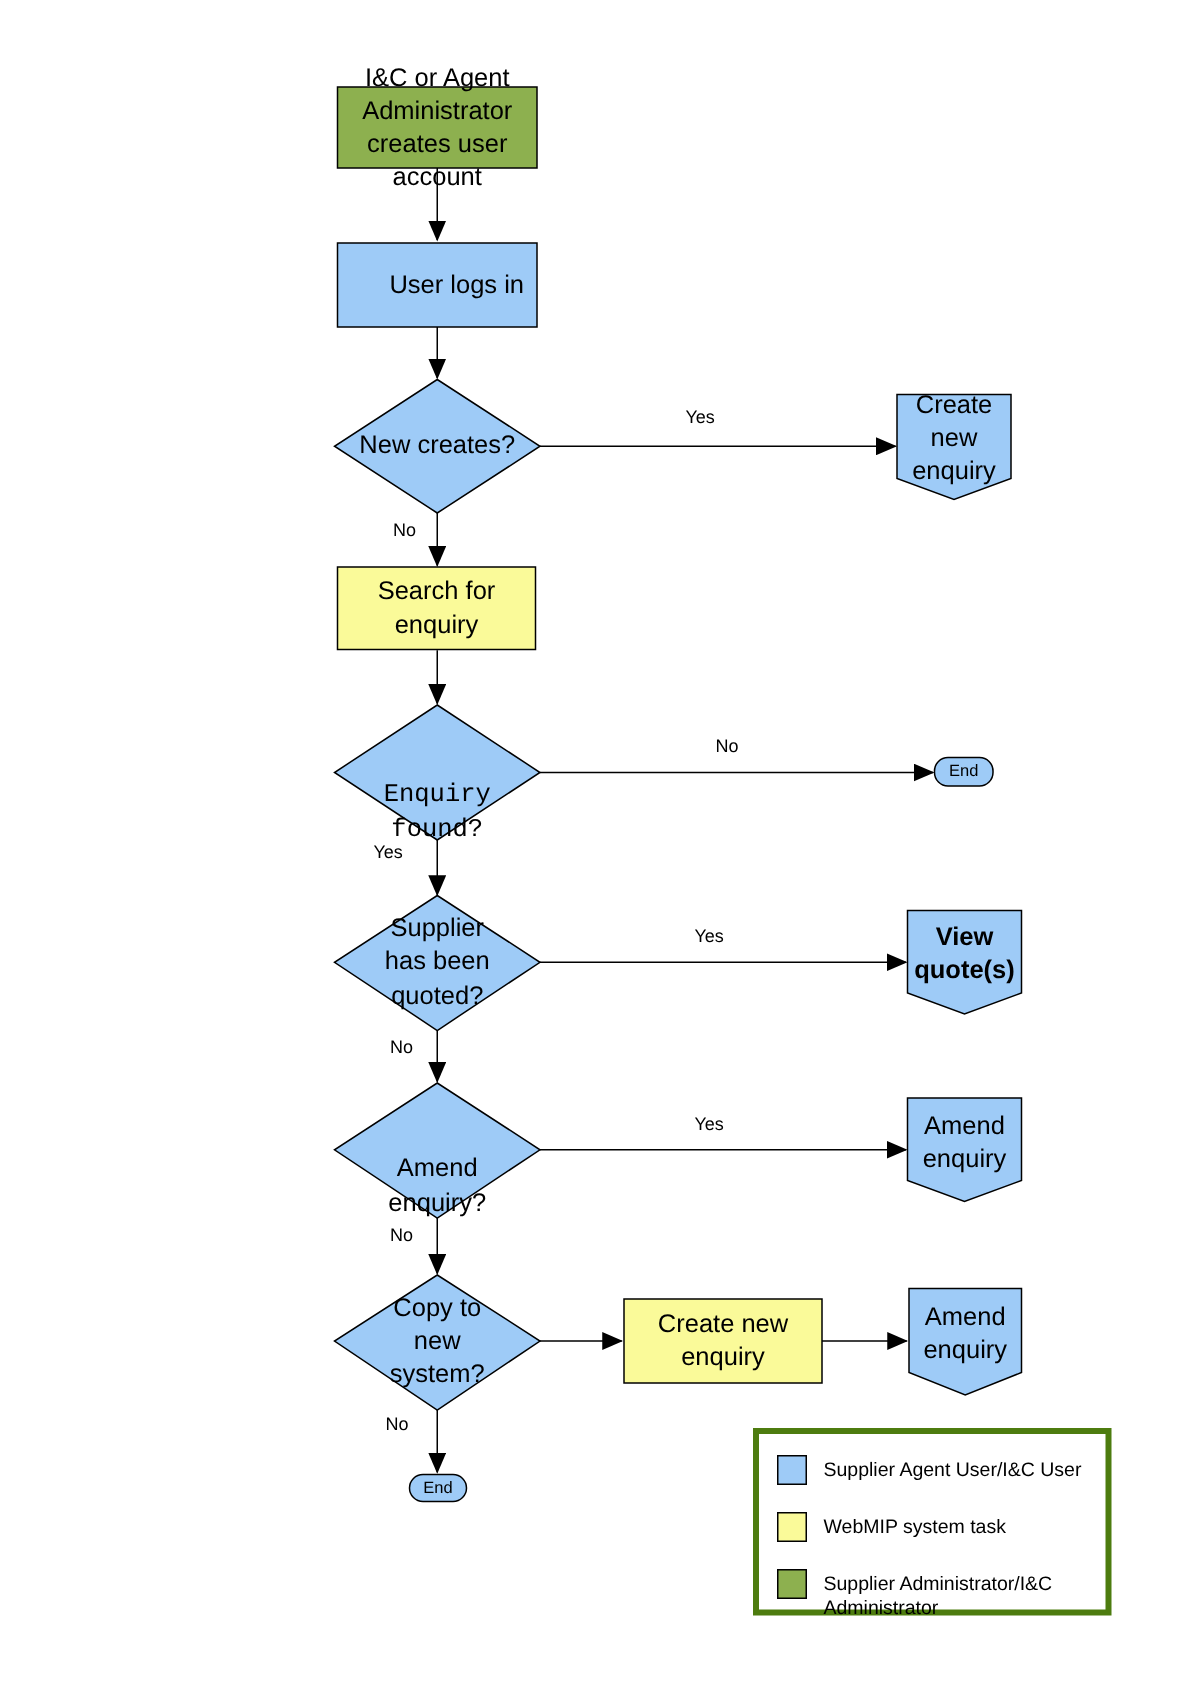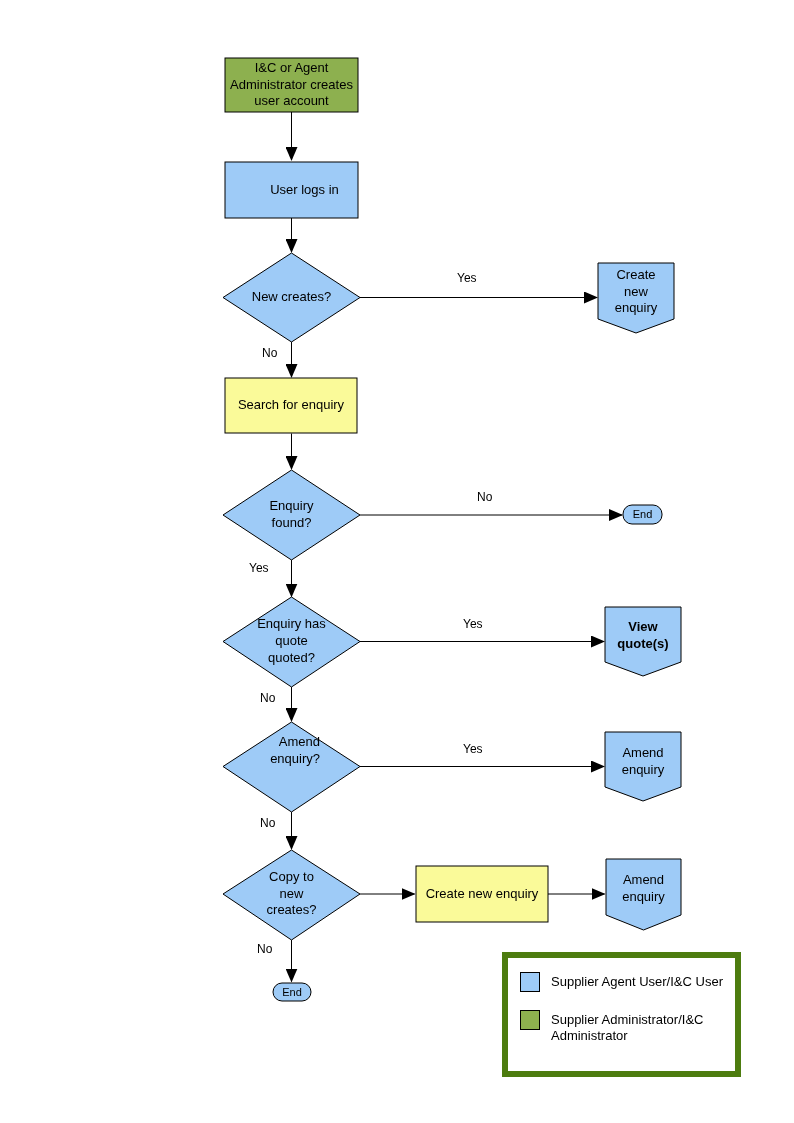--- a/index.html
+++ b/index.html
@@ -3,29 +3,29 @@
 <meta charset="utf-8">
 <style>
   html,body { margin:0; padding:0; background:#fff; }
   .stage {
     position:relative; width:794px; height:1123px; background:#ffffff;
     font-family:"Liberation Sans", sans-serif; color:#000; overflow:hidden;
   }
   svg.layer { position:absolute; left:0; top:0; width:794px; height:1123px; }
   .shape-label {
     position:absolute; display:flex; align-items:center; justify-content:center;
-    text-align:center; font-size:13px; line-height:1.3; color:#000; pointer-events:none;
+    text-align:center; font-size:17px; line-height:1.3; color:#000; pointer-events:none;
   }
   .edge-label {
     position:absolute; font-size:12px; line-height:1; color:#000; pointer-events:none;
   }
   .terminator-label { font-size:11px; }
   .legend {
     position:absolute; left:502px; top:952px; width:239px; height:125px;
-    border:6px solid #4d7c0f; background:#fff; box-sizing:border-box; padding:14px 0 0 12px;
+    border:4px solid #4d7c0f; background:#fff; box-sizing:border-box; padding:14px 0 0 12px;
   }
   .legend-row { display:flex; align-items:flex-start; margin-bottom:18px; }
   .legend-swatch { width:18px; height:18px; border:1px solid #000; margin-right:11px; flex:0 0 auto; }
   .legend-label { font-size:13px; line-height:1.2; padding-top:2px; width:185px; }
 </style>
 </head>
 <body>
 
 <div class="stage">
 
@@ -67,46 +67,50 @@
     <polygon points="291.5,850 360,894 291.5,940 223,894" stroke="#000" fill="#9ECBF7"></polygon>
     <rect x="416" y="866" width="132" height="56" stroke="#000" fill="#FAFA99"></rect>
     <polygon points="606,859 681,859 681,915 643.5,930 606,915" stroke="#000" fill="#9ECBF7"></polygon>
     <rect x="273" y="983" width="38" height="18" rx="9" ry="9" stroke="#000" fill="#9ECBF7"></rect>
   </svg>
 
   <div class="shape-label" style="left:227px; top:60px; width:129px; height:50px;">I&amp;C or Agent Administrator creates user account</div>
   <div class="shape-label" style="left:225px; top:162px; width:133px; height:56px;padding-left:13px;">User logs in</div>
   <div class="shape-label" style="left:226px; top:283px; width:131px; height:29px;">New creates?</div>
   <div class="shape-label" style="left:606px; top:271px; width:60px; height:42px;">Create new enquiry</div>
-  <div class="shape-label" style="left:225px; top:378px; width:132px; height:55px;text-align:right;">Search for enquiry</div>
-  <div class="shape-label" style="left:261px; top:492px; width:61px; height:45px;">Enquiry found?</div>
+  <div class="shape-label" style="left:225px; top:378px; width:132px; height:55px;">Search for enquiry</div>
+  <div class="shape-label" style="left:261px; top:520px; width:61px; height:45px;font-family:Liberation Mono, monospace;">Enquiry found?</div>
   <div class="shape-label terminator-label" style="left:623px; top:505px; width:39px; height:19px;">End</div>
-  <div class="shape-label" style="left:255px; top:619px; width:73px; height:45px;">Enquiry has quote quoted?</div>
+  <div class="shape-label" style="left:255px; top:619px; width:73px; height:45px;">Supplier has been quoted?</div>
   <div class="shape-label" style="left:607px; top:616px; width:72px; height:40px;font-weight:bold;">View quote(s)</div>
-  <div class="shape-label" style="left:263px; top:728px; width:57px; height:45px;text-align:right;">Amend enquiry?</div>
+  <div class="shape-label" style="left:263px; top:768px; width:57px; height:45px;">Amend enquiry?</div>
   <div class="shape-label" style="left:605px; top:742px; width:76px; height:40px;">Amend enquiry</div>
-  <div class="shape-label" style="left:258px; top:872px; width:67px; height:44px;">Copy to new creates?</div>
+  <div class="shape-label" style="left:258px; top:872px; width:67px; height:44px;">Copy to new system?</div>
   <div class="shape-label" style="left:416px; top:866px; width:132px; height:56px;">Create new enquiry</div>
   <div class="shape-label" style="left:605px; top:869px; width:77px; height:40px;">Amend enquiry</div>
   <div class="shape-label terminator-label" style="left:273px; top:983px; width:38px; height:18px;">End</div>
 
   <div class="edge-label" style="left:457px; top:272px;">Yes</div>
   <div class="edge-label" style="left:262px; top:347px;">No</div>
   <div class="edge-label" style="left:477px; top:491px;">No</div>
   <div class="edge-label" style="left:249px; top:562px;">Yes</div>
   <div class="edge-label" style="left:463px; top:618px;">Yes</div>
   <div class="edge-label" style="left:260px; top:692px;">No</div>
   <div class="edge-label" style="left:463px; top:743px;">Yes</div>
   <div class="edge-label" style="left:260px; top:817px;">No</div>
   <div class="edge-label" style="left:257px; top:943px;">No</div>
 
   <div class="legend">
     <div class="legend-row">
       <span class="legend-swatch" style="background: rgb(158, 203, 247);"></span>
       <span class="legend-label">Supplier Agent User/I&amp;C User</span>
     </div>
     <div class="legend-row">
+      <span class="legend-swatch" style="background: rgb(250, 250, 153);"></span>
+      <span class="legend-label">WebMIP system task</span>
+    </div>
+    <div class="legend-row">
       <span class="legend-swatch" style="background: rgb(141, 176, 79);"></span>
       <span class="legend-label">Supplier Administrator/I&amp;C Administrator</span>
     </div>
   </div>
 
 </div>
 
 </body></html>

